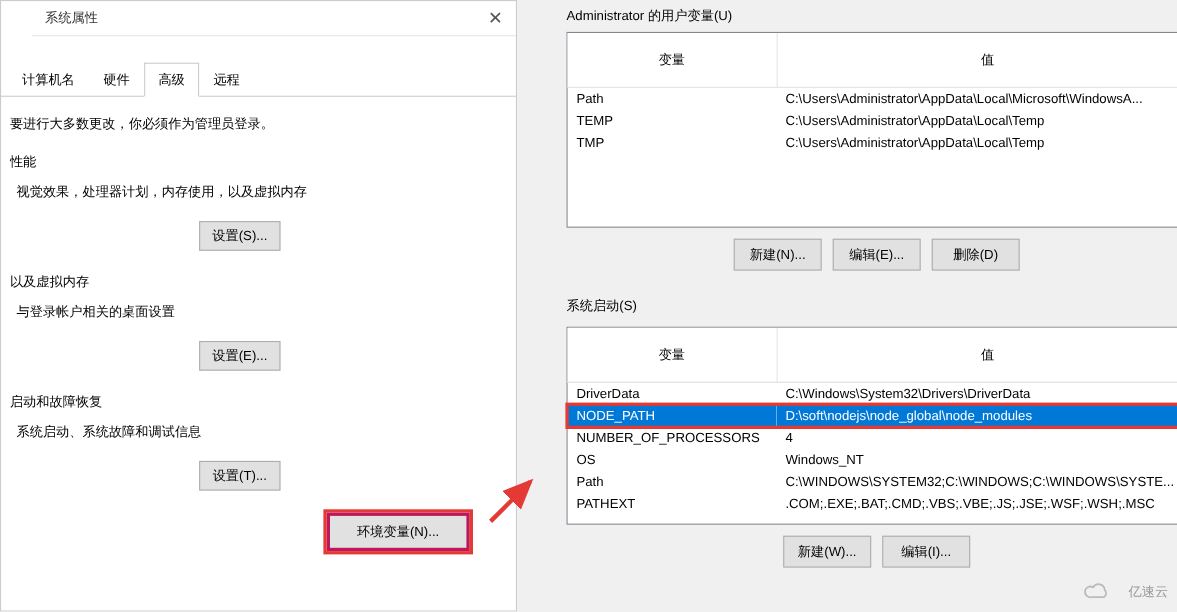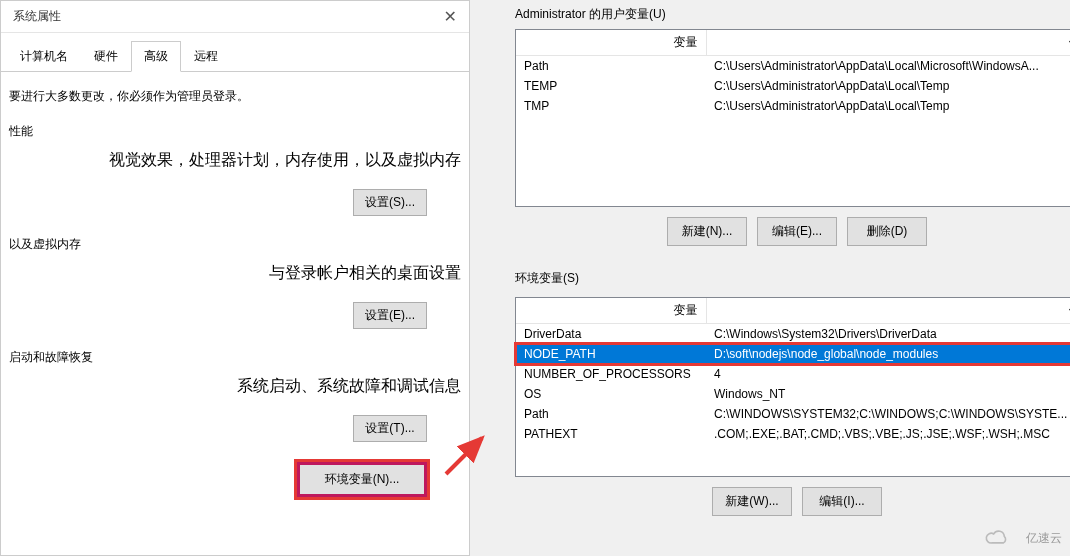--- a/index.html
+++ b/index.html
@@ -21,27 +21,28 @@
       background: #fff;
       border: 1px solid #ccc;
     }
     .titlebar {
       display: flex;
       align-items: center;
       justify-content: space-between;
       padding: 8px 12px;
       height: 32px;
       border-bottom: 1px solid #e5e5e5;
+      margin-left: 28px;
     }
     .titlebar-title { font-size: 12px; color: #333; }
     .close-btn { font-size: 16px; color: #555; cursor: pointer; font-family: Arial; }
     .tabs {
       display: flex;
       padding: 0 6px;
-      margin-top: 8px;
+      margin-top: 24px;
       border-bottom: 1px solid #ccc;
     }
     .tab {
       padding: 6px 12px;
       font-size: 12px;
       border: 1px solid transparent;
       border-bottom: none;
       position: relative;
       cursor: pointer;
     }
@@ -50,22 +51,22 @@
       border-bottom: 1px solid #fff;
       background: #fff;
       margin-bottom: -1px;
     }
     .tab-panel { padding: 16px 8px; }
     .admin-note { margin-bottom: 18px; font-size: 12px; }
     .fieldset {
       margin-bottom: 20px;
     }
     .fieldset-title { font-size: 12px; margin-bottom: 10px; }
-    .fieldset-desc { font-size: 16px; margin-left: 6px; color: #000; margin-bottom: 18px; text-align: right; }
-    .btn-row { display: flex; justify-content: flex-end; padding-right: 34px; margin-bottom: 6px;}
+    .fieldset-desc { font-size: 12px; margin-left: 6px; color: #000; margin-bottom: 18px; }
+    .btn-row { display: flex; justify-content: center; padding-right: 34px; margin-bottom: 6px;}
     .win-btn {
       min-width: 74px;
       padding: 4px 10px;
       font-size: 12px;
       background: #e1e1e1;
       border: 1px solid #adadad;
       cursor: pointer;
       font-family: inherit;
     }
     .envvar-row { display: flex; justify-content: flex-end; padding-right: 34px; margin-top: 10px;}
@@ -92,23 +93,23 @@
     .var-table-wrap {
       margin: 0 8px;
       background: #fff;
       border: 1px solid #828790;
       position: relative;
     }
     .user-table-wrap { height: 178px; }
     .sys-table-wrap { height: 180px; margin-top: 4px; }
     .var-table { width: 100%; border-collapse: collapse; table-layout: fixed; font-size: 12px; }
     .var-table th {
-      text-align: right;
+      text-align: center;
       font-weight: normal;
-      padding: 4px 8px;
+      padding: 16px 8px;
       background: #fff;
       border-bottom: 1px solid #e5e5e5;
       border-right: 1px solid #e5e5e5;
     }
     .var-table td { padding: 3px 8px; white-space: nowrap; overflow: hidden; text-overflow: ellipsis; }
     .var-table tr.selected td { background: #0078d7; color: #fff; }
     .col-name { width: 190px; }
     .scrollbar {
       position: absolute;
       right: 1px; top: 24px; bottom: 1px;
@@ -222,21 +223,21 @@
       <div class="scroll-arrow">▲</div>
       <div style="flex:1"></div>
     </div>
   </div>
   <div class="action-row">
     <button class="win-btn">新建(N)...</button>
     <button class="win-btn">编辑(E)...</button>
     <button class="win-btn">删除(D)</button>
   </div>
 
-  <div class="group-label" style="margin-top:12px"><span>环境变量(S)</span></div>
+  <div class="group-label" style="margin-top:12px"><span>系统启动(S)</span></div>
   <div class="var-table-wrap sys-table-wrap">
     <table class="var-table">
       <thead>
         <tr>
           <th class="col-name">变量</th>
           <th>值</th>
         </tr>
       </thead>
       <tbody id="sys-vars-body">
           <tr>

